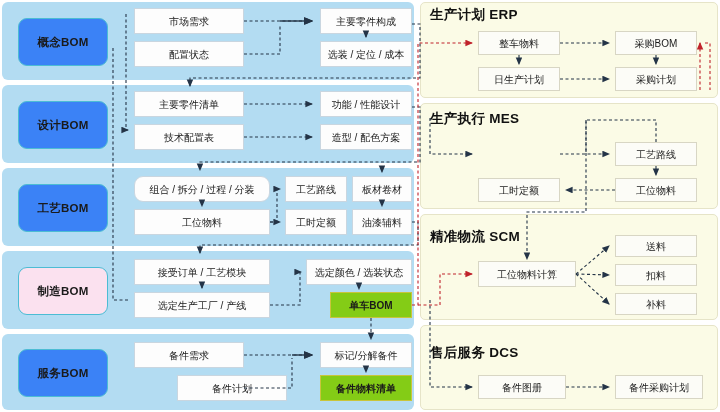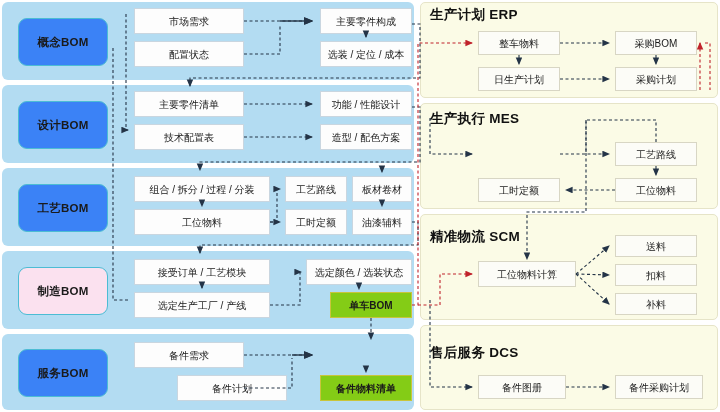--- a/index.html
+++ b/index.html
@@ -49,34 +49,35 @@
   <div class="node" style="left:134px;top:8px;width:110px;height:26px;">市场需求</div>
   <div class="node" style="left:134px;top:41px;width:110px;height:26px;">配置状态</div>
   <div class="node" style="left:320px;top:8px;width:92px;height:26px;">主要零件构成</div>
   <div class="node" style="left:320px;top:41px;width:92px;height:26px;">选装 / 定位 / 成本</div>
 
   <div class="node" style="left:134px;top:91px;width:110px;height:26px;">主要零件清单</div>
   <div class="node" style="left:134px;top:124px;width:110px;height:26px;">技术配置表</div>
   <div class="node" style="left:320px;top:91px;width:92px;height:26px;">功能 / 性能设计</div>
   <div class="node" style="left:320px;top:124px;width:92px;height:26px;">造型 / 配色方案</div>
 
-  <div class="node" style="left:134px;top:176px;width:136px;height:26px;">组合 / 拆分 / 过程 / 分装</div>
+  <div class="node" style="left:134px;top:176px;width:136px;height:26px;border-radius:9px;">组合 / 拆分 / 过程 / 分装</div>
   <div class="node" style="left:134px;top:209px;width:136px;height:26px;">工位物料</div>
   <div class="node" style="left:285px;top:176px;width:62px;height:26px;">工艺路线</div>
   <div class="node" style="left:285px;top:209px;width:62px;height:26px;">工时定额</div>
   <div class="node" style="left:352px;top:176px;width:60px;height:26px;">板材卷材</div>
   <div class="node" style="left:352px;top:209px;width:60px;height:26px;">油漆辅料</div>
 
   <div class="node" style="left:134px;top:259px;width:136px;height:26px;">接受订单 / 工艺模块</div>
   <div class="node" style="left:134px;top:292px;width:136px;height:26px;">选定生产工厂 / 产线</div>
   <div class="node" style="left:306px;top:259px;width:106px;height:26px;">选定颜色 / 选装状态</div>
   <div class="node yellow" style="left:330px;top:292px;width:82px;height:26px;">单车BOM</div>
 
   <div class="node" style="left:134px;top:342px;width:110px;height:26px;">备件需求</div>
   <div class="node" style="left:134px;top:375px;width:110px;height:26px;margin-left:43px;">备件计划</div>
+  <div class="node" style="left:320px;top:342px;width:92px;height:26px;">标记/分解备件</div>
   <div class="node yellow" style="left:320px;top:375px;width:92px;height:26px;">备件物料清单</div>
 
   <div class="panel" style="left:420px;top:2px;width:298px;height:96px;"></div>
   <div class="panel-title" style="left:430px;top:6px;">生产计划 ERP</div>
   <div class="node r" style="left:478px;top:31px;width:82px;height:24px;">整车物料</div>
   <div class="node r" style="left:615px;top:31px;width:82px;height:24px;">采购BOM</div>
   <div class="node r" style="left:478px;top:67px;width:82px;height:24px;">日生产计划</div>
   <div class="node r" style="left:615px;top:67px;width:82px;height:24px;">采购计划</div>
 
   <div class="panel" style="left:420px;top:103px;width:298px;height:106px;"></div>

